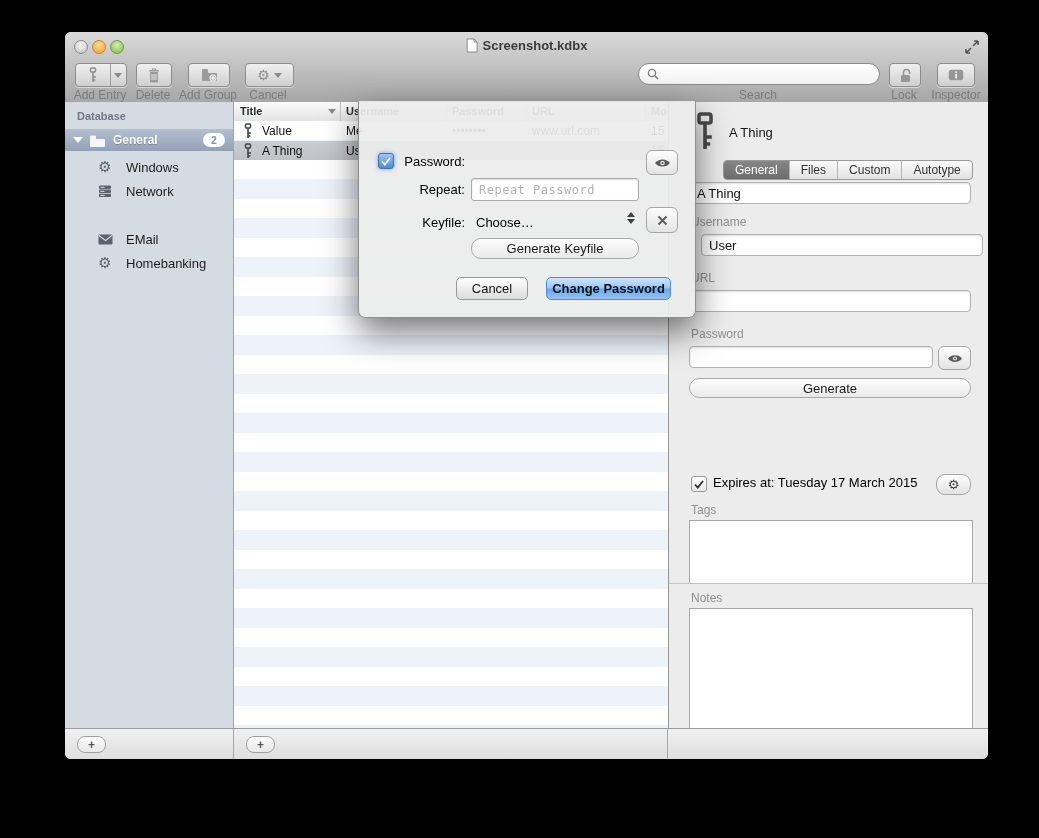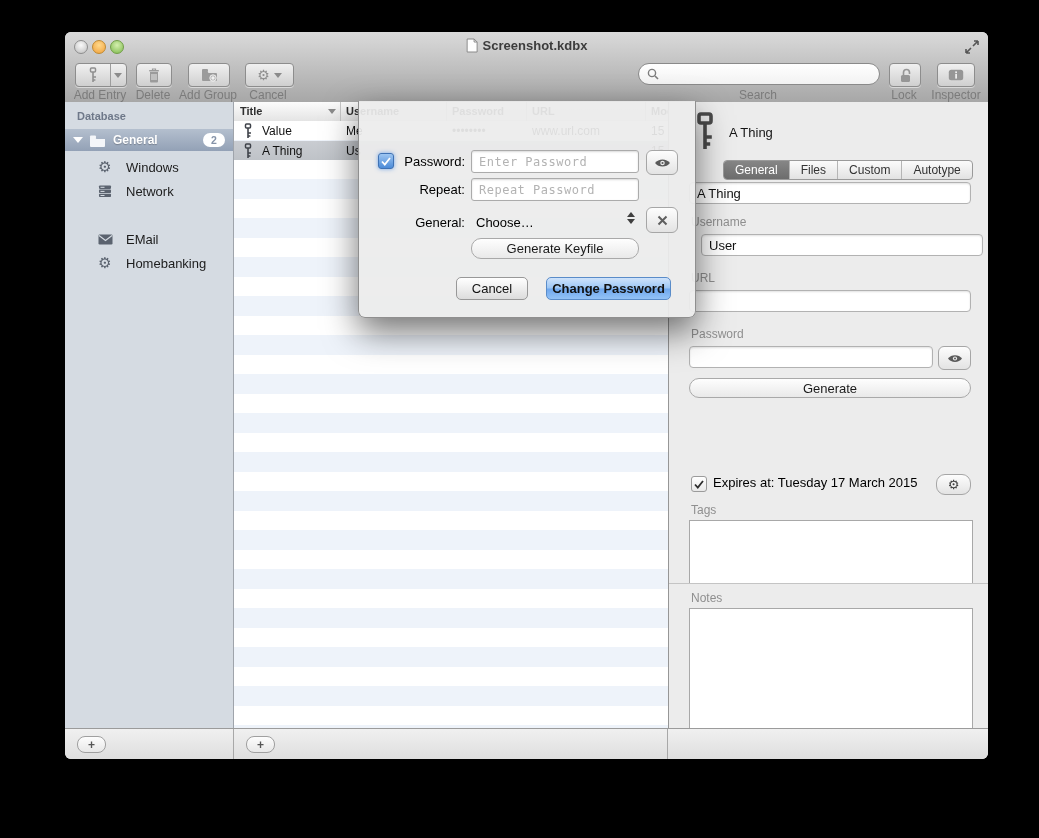--- a/index.html
+++ b/index.html
@@ -329,33 +329,32 @@
         </div>
     </div>
 
     <div class="sheet">
       <div class="checkbox blue" style="left:19px;top:52px;">
         <svg width="10" height="9" viewBox="0 0 10 9">
           <path d="M1 4.5l2.8 3L9 1" fill="none" stroke="#ffffff" stroke-width="1.8"></path>
         </svg>
       </div>
       <div class="sh-label" style="left:30px;top:53px;">Password:</div>
-      <input class="sh-field" style="top: 49px;" placeholder="Enter Password">
       <div class="sqbtn" style="left:287px;top:49px;width:30px;height:23px;">
         <svg width="17" height="12" viewBox="0 0 16 11">
           <path d="M1 5.5C4 1 12 1 15 5.5 12 10 4 10 1 5.5z" fill="#5a5a5a"></path>
           <circle cx="8" cy="5.5" r="2.1" fill="#ececec"></circle>
           <circle cx="8" cy="5.5" r="1" fill="#5a5a5a"></circle>
         </svg>
       </div>
 
       <div class="sh-label" style="left:30px;top:81px;">Repeat:</div>
       <input class="sh-field" style="top: 77px;" placeholder="Repeat Password">
 
-      <div class="sh-label" style="left:30px;top:114px;">General:</div>
+      <div class="sh-label" style="left:30px;top:114px;">Keyfile:</div>
       <div class="abs" style="left:117px;top:114px;font-size:13px;color:#000;">Choose…</div>
       <div class="stepper" style="left:268px;top:111px;">
         <div class="up"></div>
           <div class="dn"></div>
       </div>
       <div class="sqbtn" style="left:287px;top:106px;width:30px;height:24px;">
         <svg width="11" height="11" viewBox="0 0 11 11">
           <path d="M1.5 1.5l8 8M9.5 1.5l-8 8" stroke="#5f5f5f" stroke-width="2"></path>
         </svg>
       </div>

